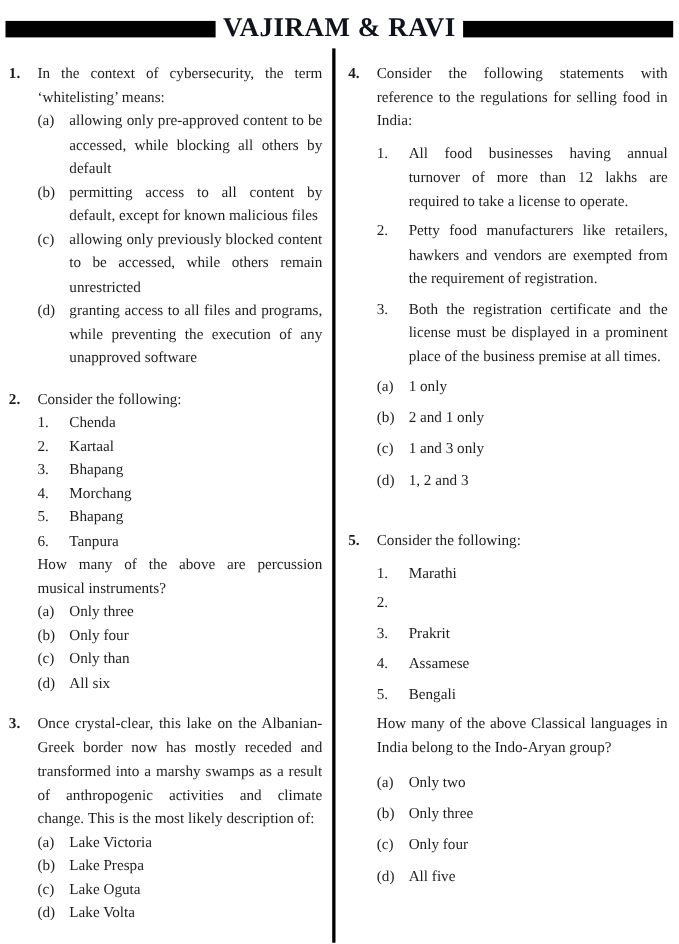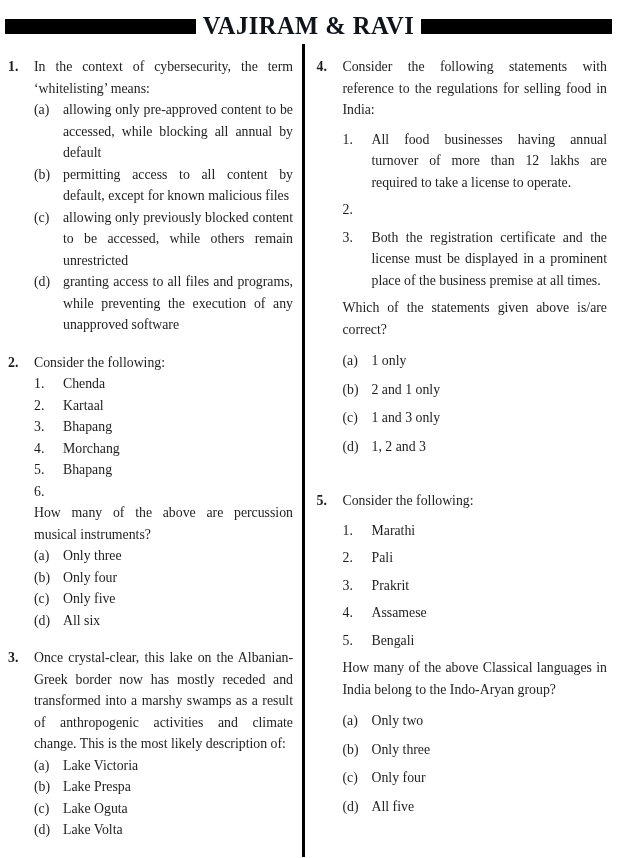--- a/index.html
+++ b/index.html
@@ -102,21 +102,21 @@
     <div class="bar"></div>
   </div>
   <div class="content">
     <div class="col col-left">
         <div class="question">
           <div class="q-num">1.</div>
           <div class="q-body">
             <div class="para q-intro">In the context of cybersecurity, the term ‘whitelisting’ means:</div>
             <div class="row option">
               <div class="row-label">(a)</div>
-              <div class="row-text">allowing only pre-approved content to be accessed, while blocking all annual by default</div>
+              <div class="row-text">allowing only pre-approved content to be accessed, while blocking all others by default</div>
             </div>
             <div class="row option">
               <div class="row-label">(b)</div>
               <div class="row-text">permitting access to all content by default, except for known malicious files</div>
             </div>
             <div class="row option">
               <div class="row-label">(c)</div>
               <div class="row-text">allowing only previously blocked content to be accessed, while others remain unrestricted</div>
             </div>
             <div class="row option">
@@ -144,33 +144,34 @@
             <div class="row list-item">
               <div class="row-label">4.</div>
               <div class="row-text">Morchang</div>
             </div>
             <div class="row list-item">
               <div class="row-label">5.</div>
               <div class="row-text">Bhapang</div>
             </div>
             <div class="row list-item">
               <div class="row-label">6.</div>
+              <div class="row-text">Tanpura</div>
             </div>
             <div class="para stem">How many of the above are percussion musical instruments?</div>
             <div class="row option">
               <div class="row-label">(a)</div>
               <div class="row-text">Only three</div>
             </div>
             <div class="row option">
               <div class="row-label">(b)</div>
               <div class="row-text">Only four</div>
             </div>
             <div class="row option">
               <div class="row-label">(c)</div>
-              <div class="row-text">Only five</div>
+              <div class="row-text">Only than</div>
             </div>
             <div class="row option">
               <div class="row-label">(d)</div>
               <div class="row-text">All six</div>
             </div>
           </div>
         </div>
         <div class="question">
           <div class="q-num">3.</div>
           <div class="q-body">
@@ -199,26 +200,26 @@
         <div class="question">
           <div class="q-num">4.</div>
           <div class="q-body">
             <div class="para q-intro">Consider the following statements with reference to the regulations for selling food in India:</div>
             <div class="row list-item">
               <div class="row-label">1.</div>
               <div class="row-text">All food businesses having annual turnover of more than 12 lakhs are required to take a license to operate.</div>
             </div>
             <div class="row list-item">
               <div class="row-label">2.</div>
+              <div class="row-text">Petty food manufacturers like retailers, hawkers and vendors are exempted from the requirement of registration.</div>
             </div>
             <div class="row list-item">
               <div class="row-label">3.</div>
               <div class="row-text">Both the registration certificate and the license must be displayed in a prominent place of the business premise at all times.</div>
             </div>
-            <div class="para stem">Which of the statements given above is/are correct?</div>
             <div class="row option">
               <div class="row-label">(a)</div>
               <div class="row-text">1 only</div>
             </div>
             <div class="row option">
               <div class="row-label">(b)</div>
               <div class="row-text">2 and 1 only</div>
             </div>
             <div class="row option">
               <div class="row-label">(c)</div>
@@ -233,21 +234,20 @@
         <div class="question">
           <div class="q-num">5.</div>
           <div class="q-body">
             <div class="para q-intro">Consider the following:</div>
             <div class="row list-item">
               <div class="row-label">1.</div>
               <div class="row-text">Marathi</div>
             </div>
             <div class="row list-item">
               <div class="row-label">2.</div>
-              <div class="row-text">Pali</div>
             </div>
             <div class="row list-item">
               <div class="row-label">3.</div>
               <div class="row-text">Prakrit</div>
             </div>
             <div class="row list-item">
               <div class="row-label">4.</div>
               <div class="row-text">Assamese</div>
             </div>
             <div class="row list-item">

